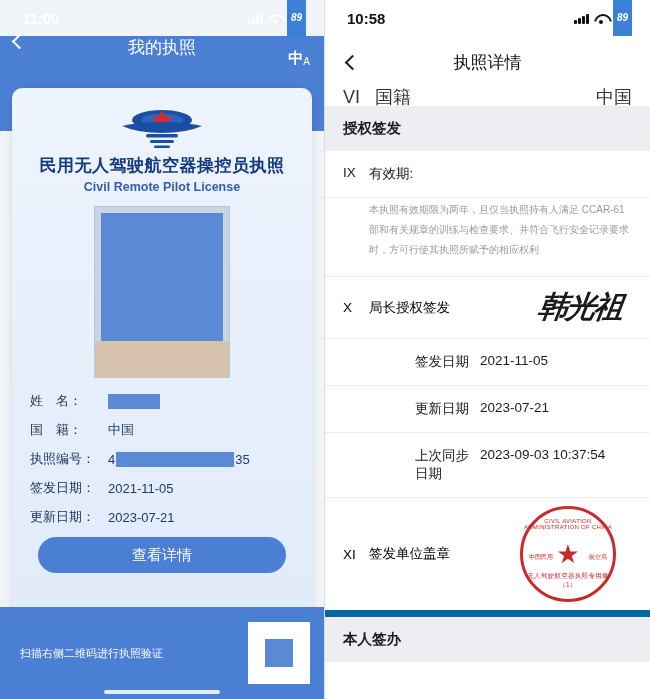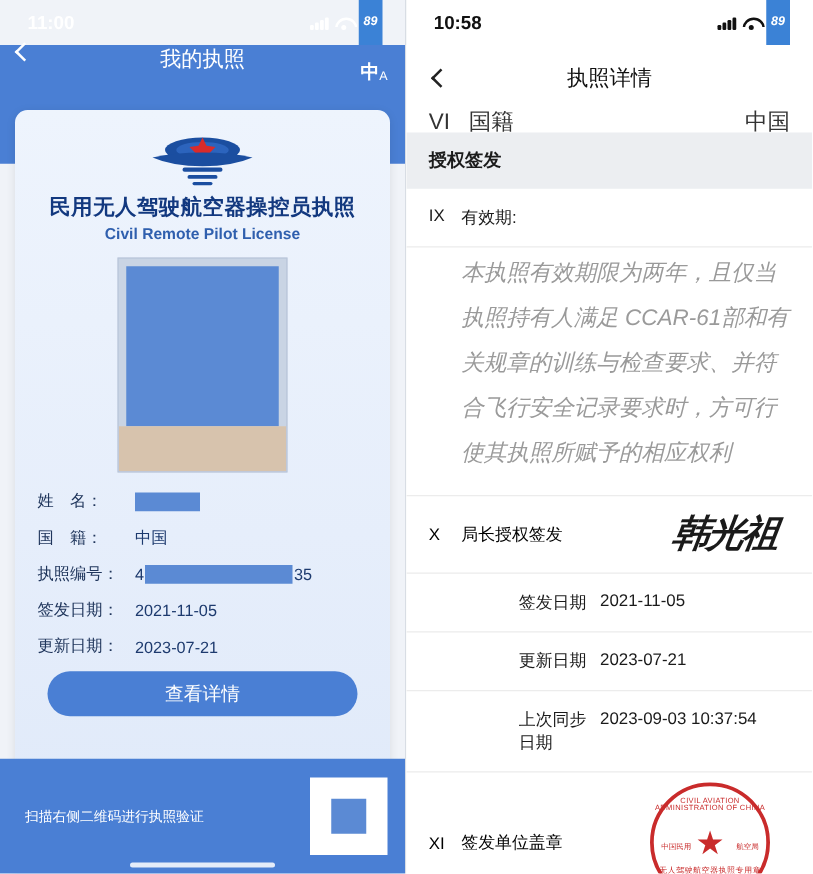--- a/index.html
+++ b/index.html
@@ -256,25 +256,24 @@
     align-items: flex-start;
     padding: 14px 18px;
     border-bottom: 1px solid #ececec;
     font-size: 13.5px;
     color: #1b1b1b;
   }
   .row .rn { width: 26px; flex: none; color: #1b1b1b; }
   .row .rl { flex: 1; }
   .para {
     padding: 2px 18px 16px 44px;
-    font-size: 18px;
+    font-size: 10px;
     line-height: 2.0;
     color: #9a9a9a;
     border-bottom: 1px solid #ececec;
-    font-style: italic;
   }
   .sig-row {
     display: flex;
     align-items: center;
     padding: 10px 18px;
     border-bottom: 1px solid #ececec;
   }
   .sig-row .rn { width: 26px; flex: none; font-size: 13.5px; }
   .sig-row .rl { font-size: 13.5px; flex: 1; }
   .hand-sign {
@@ -294,21 +293,21 @@
     border-bottom: 1px solid #ececec;
     font-size: 13.5px;
     color: #1b1b1b;
   }
   .kv .k { }
   .kv .v { min-width: 152px; }
   .stamp-row {
     display: flex;
     align-items: center;
     padding: 8px 18px;
-    border-bottom: 1px solid #0369a1;
+    border-bottom: 7px solid #0369a1;
   }
   .stamp-row .rn { width: 26px; flex: none; font-size: 13.5px; }
   .stamp-row .rl { flex: 1; font-size: 13.5px; }
   .stamp {
     width: 96px; height: 96px;
     border: 3px solid #c92b2b;
     border-radius: 50%;
     position: relative;
     margin-right: 16px;
     flex: none;

